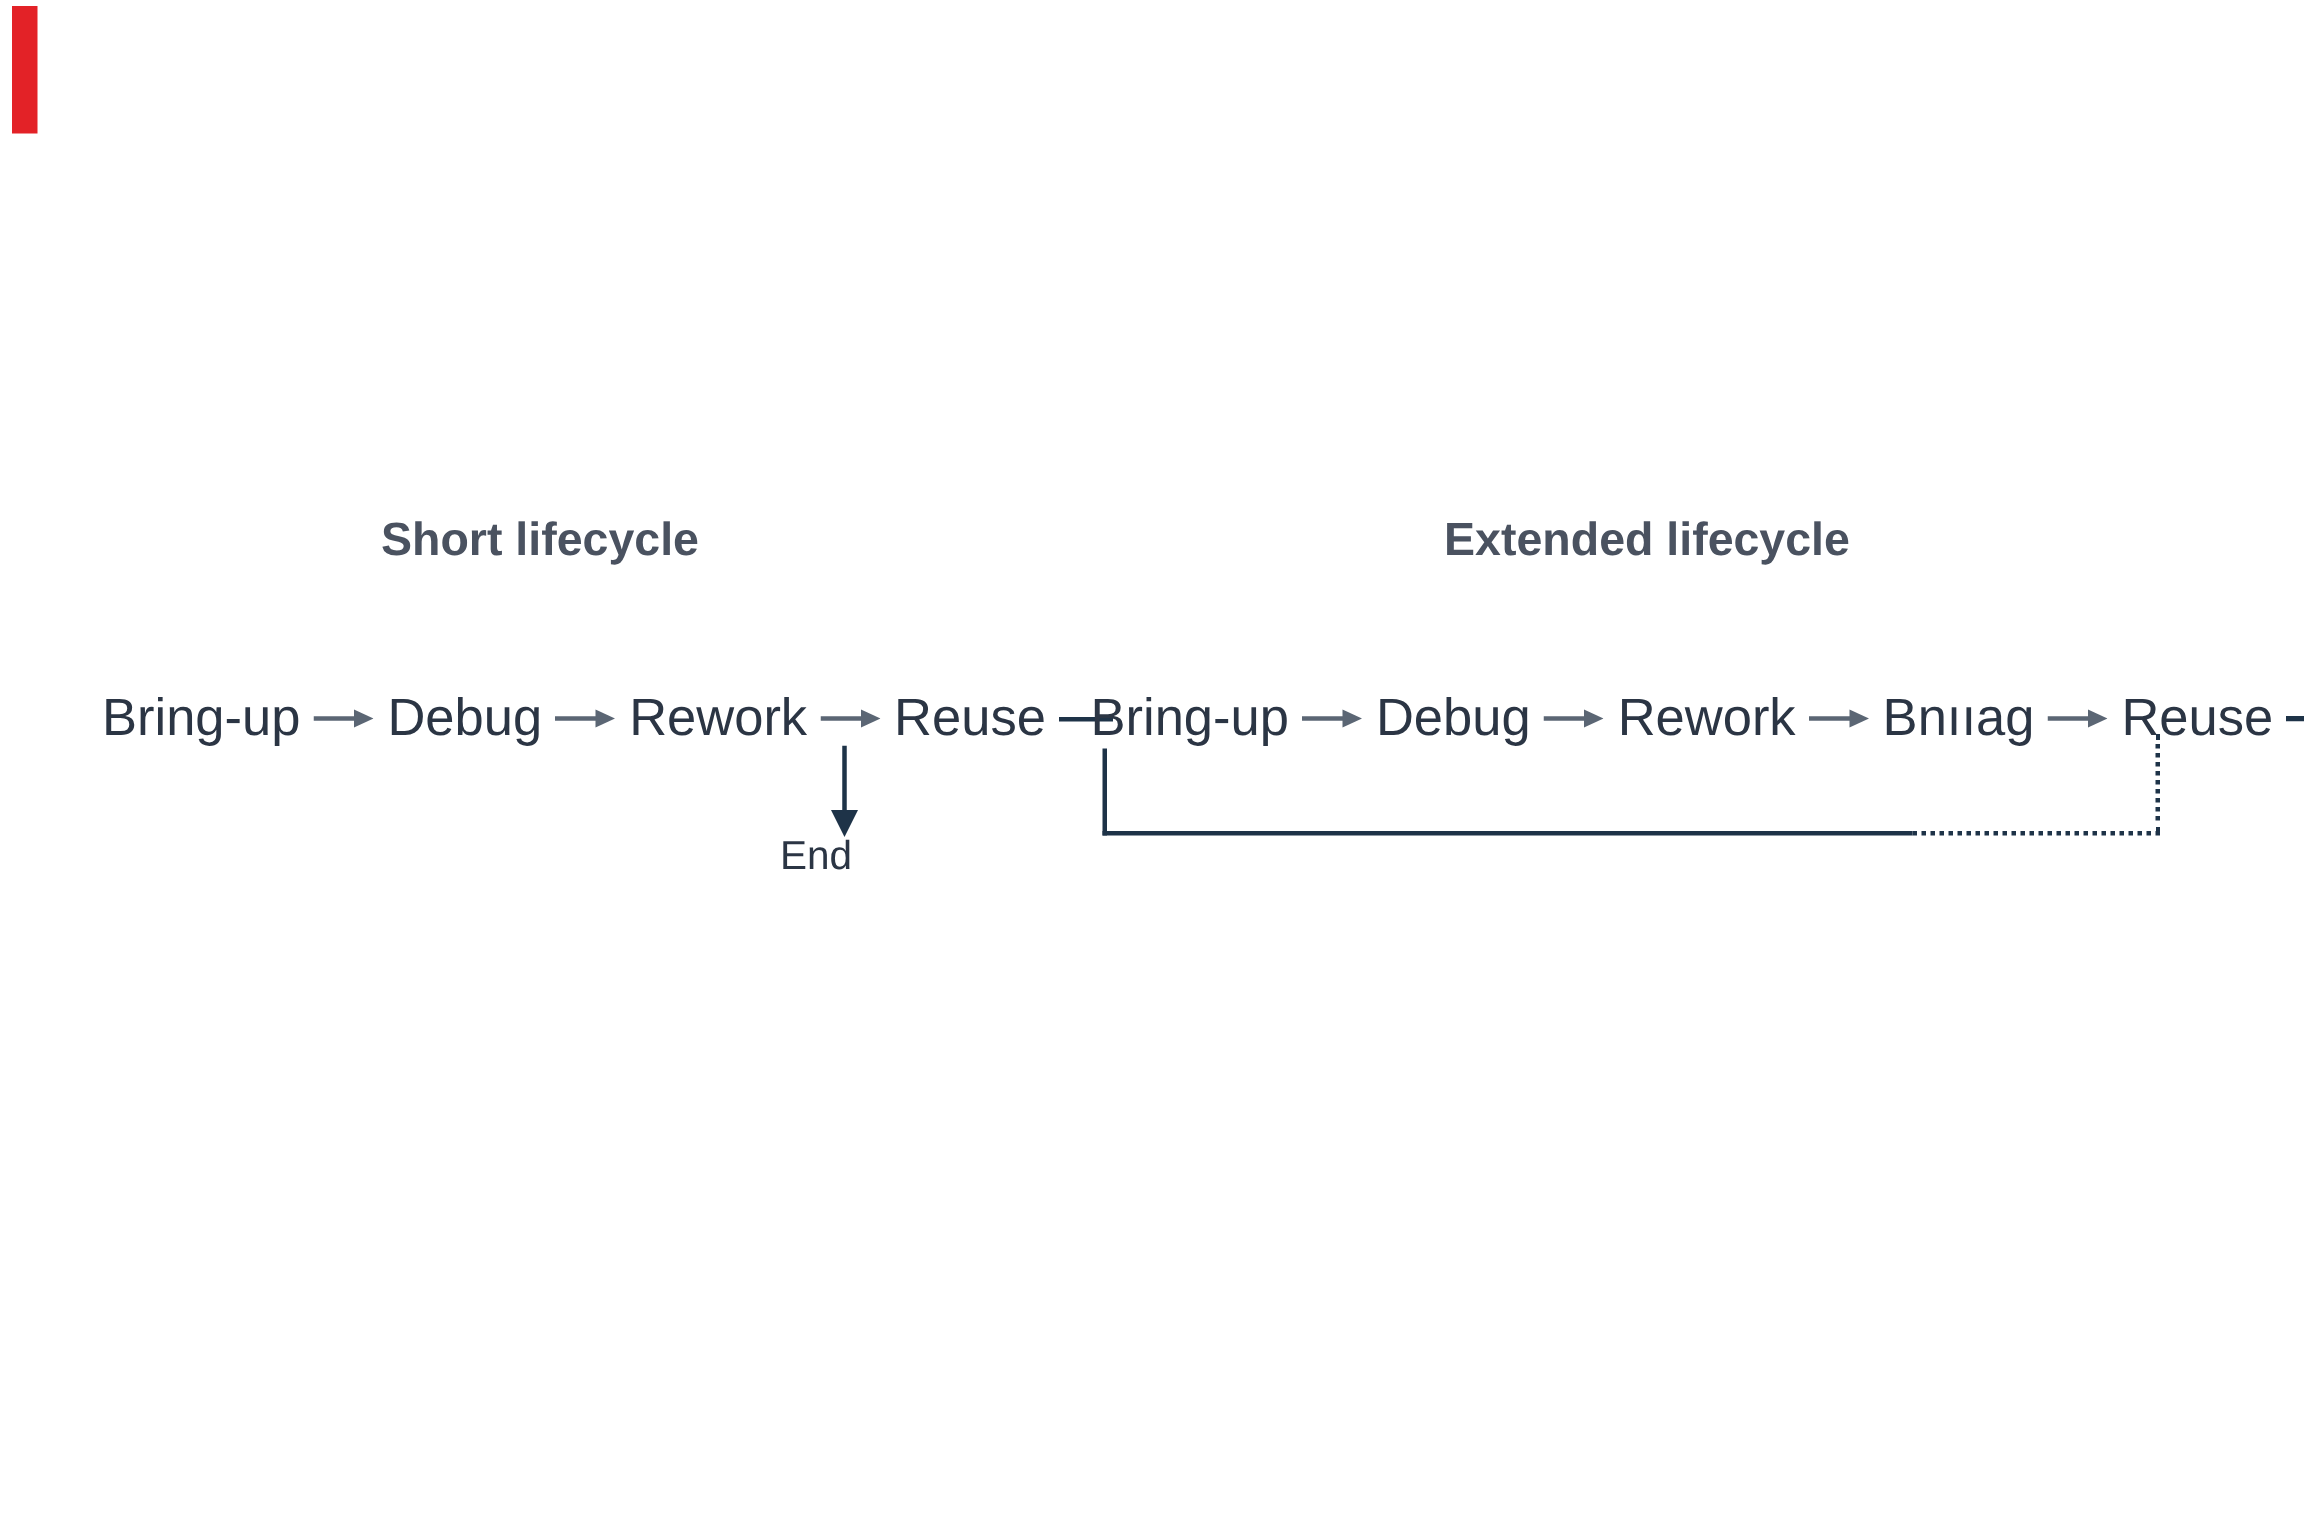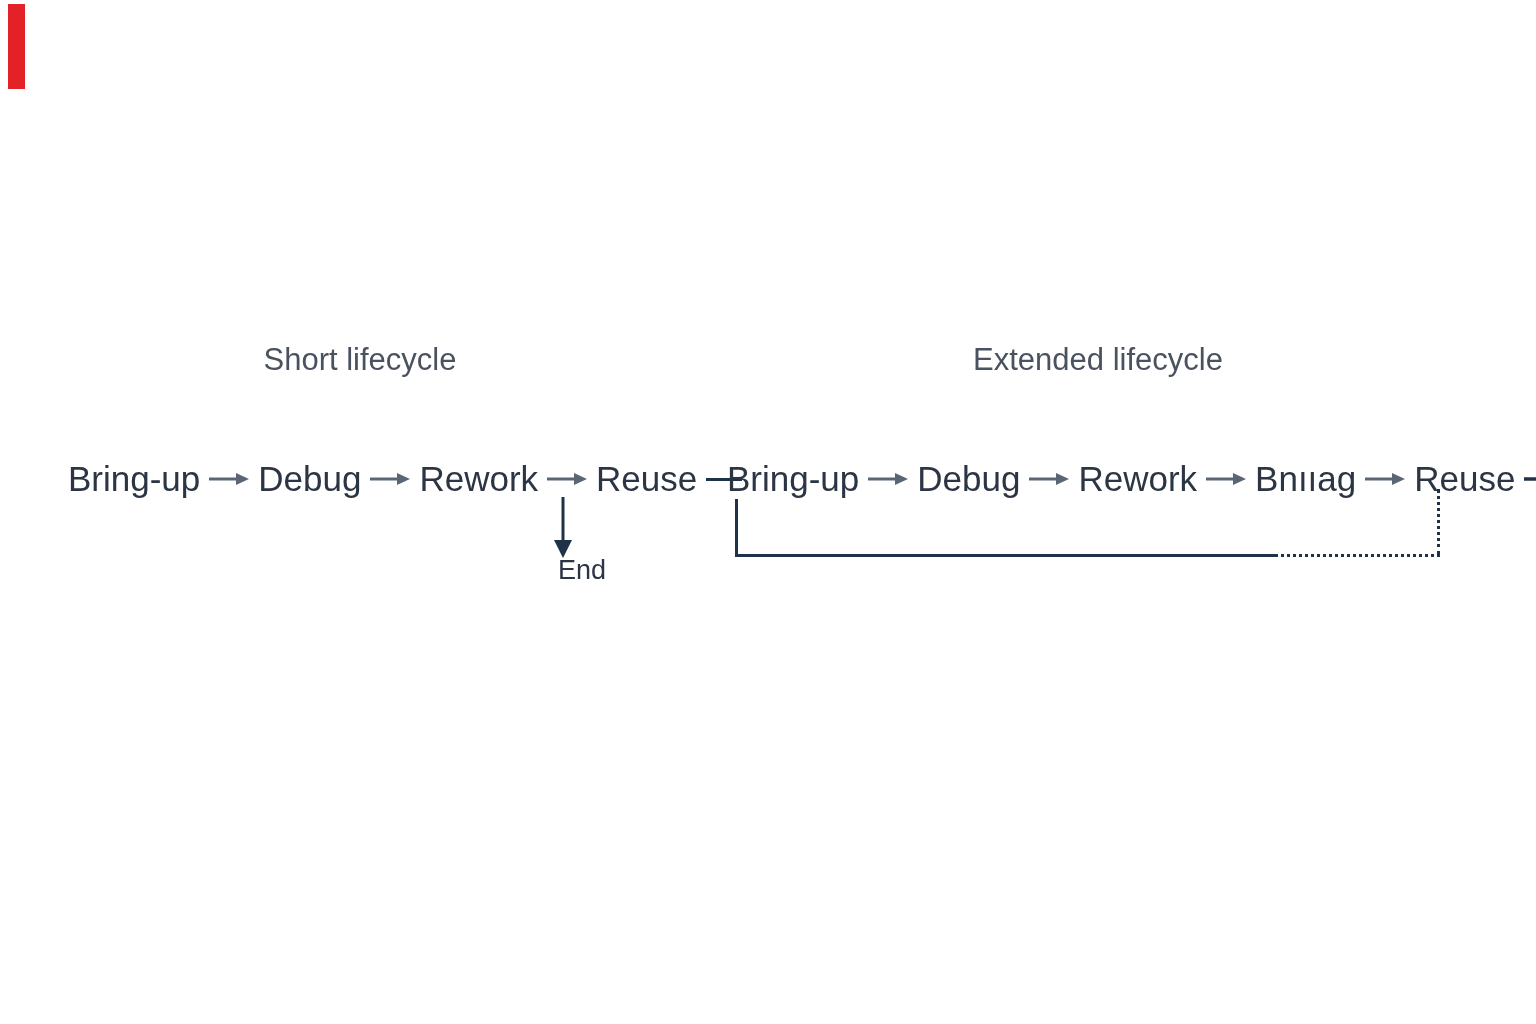--- a/index.html
+++ b/index.html
@@ -16,21 +16,21 @@
     left: 8px; top: 4px;
     width: 17px; height: 85px;
     background: #e32227;
   }
 
   .diagram-title {
     top: 338px;
     width: 640px;
     text-align: center;
     font-size: 31px;
-    font-weight: 400;
+    font-weight: 700;
     line-height: 44px;
     color: #4a5260;
     letter-spacing: 0px;
   }
   .title-left  { left: 40px; }
   .title-right { left: 778px; }
 
   .flow {
     top: 461px;
     height: 36px;
@@ -54,21 +54,21 @@
     background: #1e3348;
   }
 
   .down-arrow-wrap {
     left: 550px; top: 497px;
     width: 26px; height: 62px;
   }
   .end-label {
     left: 520px; top: 552px;
     width: 86px;
-    text-align: right;
+    text-align: left;
     font-size: 27px;
     line-height: 36px;
     color: #2b3544;
   }
 
   
   .loop-v-solid {
     left: 735px; top: 499px;
     width: 3px; height: 58px;
     background: #1e3348;

